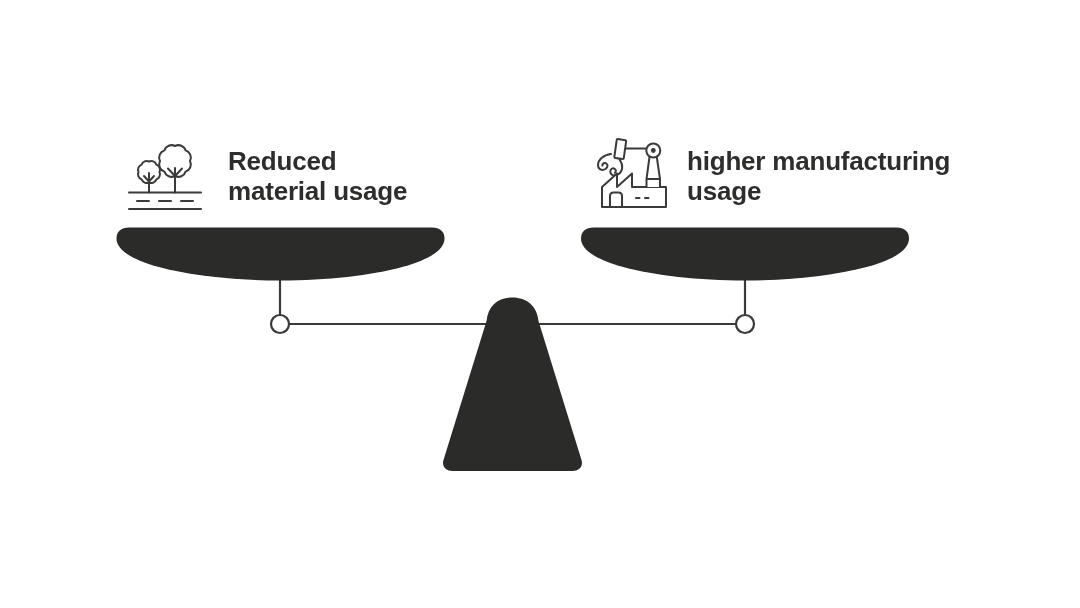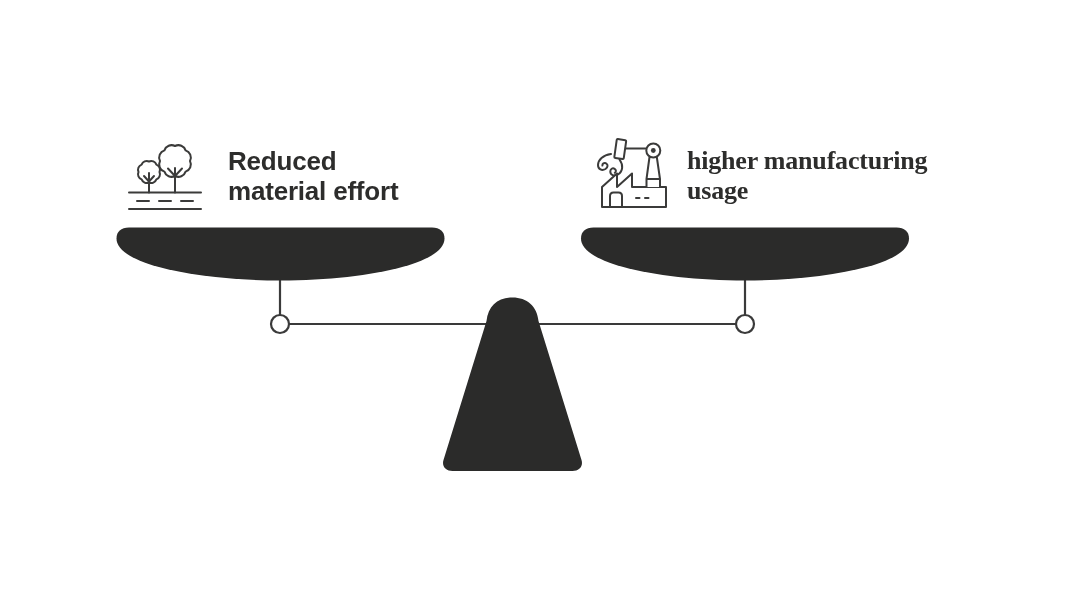--- a/index.html
+++ b/index.html
@@ -14,21 +14,21 @@
   .icon-svg{position:absolute;}
   .icon-trees{left:125px;top:135px;width:82px;height:80px;}
   .icon-factory{left:590px;top:135px;width:90px;height:80px;}
   .side-label{
     position:absolute;top:146px;
     font-size:26px;line-height:30px;font-weight:700;
     color:#2d2d2c;letter-spacing:-0.2px;white-space:nowrap;
   }
   .side-label span{display:block;}
   .label-left{left:228px;}
-  .label-right{left:687px;font-family:Liberation Serif, serif;}
+  .label-right{left:687px;}
   .outline{fill:none;stroke:#3b3b3a;stroke-width:2;stroke-linecap:round;stroke-linejoin:round;}
   .outline-fill{fill:#ffffff;stroke:#3b3b3a;stroke-width:2;stroke-linecap:round;stroke-linejoin:round;}
   .wire{fill:none;stroke:#3a3a3a;stroke-width:2.2;}
   .pivot{fill:#ffffff;stroke:#3a3a3a;stroke-width:2.2;}
 </style>
 </head>
 <body>
 
 <div class="stage">
 
@@ -58,21 +58,21 @@
     <path class="outline" d="M 50,57.5 V 33 M 50,41 L 43,33.5 M 50,41 L 57,33.5"></path>
     <path class="outline" d="M 24,57.5 V 38 M 24,46.5 L 19,41 M 24,46.5 L 29,41"></path>
 
     <path class="outline" d="M 4,57.5 H 76"></path>
     <path class="outline" d="M 12,66 H 24 M 34,66 H 46 M 56,66 H 68"></path>
     <path class="outline" d="M 4,74 H 76"></path>
   </svg>
 
   <div class="side-label label-left">
     <span>Reduced</span>
-    <span>material effort</span>
+    <span>material usage</span>
   </div>
 
   <svg class="icon-svg icon-factory" viewBox="0 0 90 80" aria-hidden="true">
 
     <path class="outline" d="M 35,13.5 H 57"></path>
 
     <rect class="outline-fill" x="25.5" y="4.5" width="9.5" height="19" rx="1" transform="rotate(8 30 14)"></rect>
 
     <path class="outline" d="M 21,19 C 13,20 8,25 8,30 C 8,34.5 12,36 15.5,34 C 18,32.4 18.3,29.3 16,28.3 C 14,27.5 12.2,28.6 12.4,30.6"></path>
     <path class="outline" d="M 29.5,24.5 C 33.5,30 33,36.5 28,39.5 C 24,41.8 20.3,40 20.3,36.6 C 20.3,34 22.6,32.6 24.6,33.8 C 26.3,34.8 26.3,37 24.8,37.8"></path>

